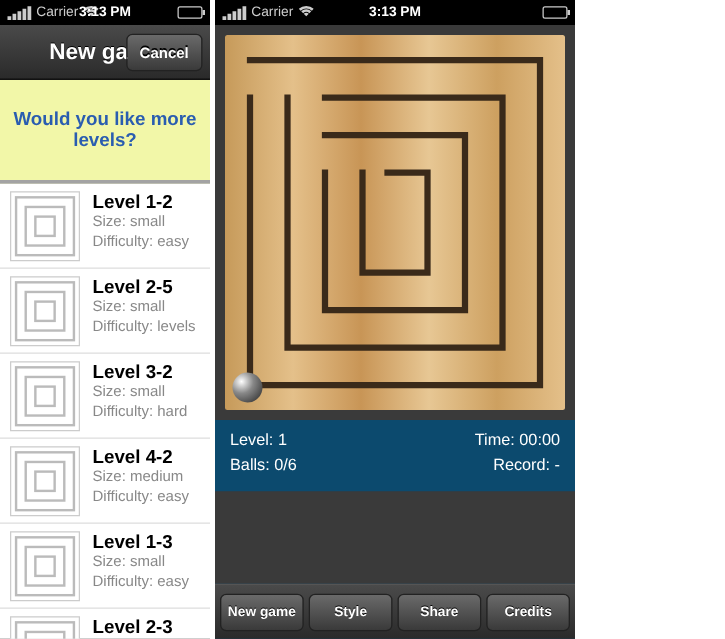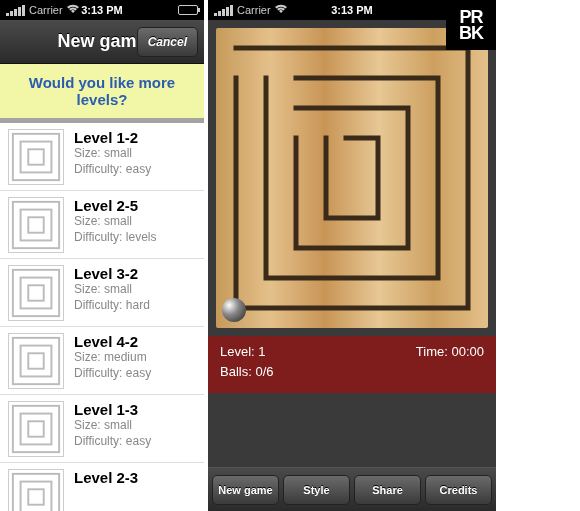--- a/index.html
+++ b/index.html
@@ -1,17 +1,17 @@
 <!DOCTYPE html>
 <html><head>
 <meta charset="utf-8">
 <style>
   * { box-sizing: border-box; margin: 0; padding: 0; }
   body { font-family: -apple-system, Helvetica, Arial, sans-serif; background: #fff; }
-  .container { display: flex; width: 496px; height: 511px; position: relative; }
+  .container { display: flex; width: 460px; height: 511px; position: relative; }
   .phone { width: 288px; height: 511px; background: #000; display: flex; flex-direction: column; position: relative; }
   .phone + .phone { margin-left: 4px; }
   
   .status-bar { height: 20px; background: #000; color: #ccc; font-size: 11px; display: flex; align-items: center; padding: 0 6px; justify-content: space-between; }
   .status-left { display: flex; align-items: center; gap: 4px; }
   .status-center { position: absolute; left: 50%; transform: translateX(-50%); font-weight: bold; color: #fff; }
   .status-right { display: flex; align-items: center; gap: 4px; }
   .wifi-icon { display: inline-block; }
   .signal-bars { display: inline-flex; gap: 1px; align-items: flex-end; }
   .signal-bars span { width: 3px; background: #ccc; }
@@ -20,35 +20,35 @@
   .signal-bars span:nth-child(3){height:7px}
   .signal-bars span:nth-child(4){height:9px}
   .signal-bars span:nth-child(5){height:11px}
   .battery { width: 20px; height: 10px; border: 1px solid #ccc; border-radius: 2px; position: relative; }
   .battery:after { content: ""; width: 2px; height: 4px; background: #ccc; position: absolute; right: -3px; top: 2px; }
   .battery-fill { background: #ccc; height: 100%; width: 100%; }
 
   
   .nav-bar { height: 44px; background: linear-gradient(#4a4a4a, #2a2a2a); display: flex; align-items: center; justify-content: center; position: relative; border-bottom: 1px solid #111; }
   .nav-title { color: #fff; font-size: 18px; font-weight: bold; text-shadow: 0 -1px 0 #000; }
-  .nav-btn { position: absolute; right: 6px; top: 7px; height: 30px; padding: 0 10px; background: linear-gradient(#6a6a6a,#3a3a3a); border: 1px solid #222; border-radius: 5px; color: #fff; font-size: 12px; font-weight: bold; display: flex; align-items: center; text-shadow: 0 -1px 0 #000; cursor: pointer; font-style: italic; }
-  
-  .promo { background: #f2f7a8; color: #2a5db0; font-weight: bold; font-size: 15px; text-align: center; padding: 10px 4px; border-bottom: 5px solid #a3a3a3; }
+  .nav-btn { position: absolute; right: 6px; top: 7px; height: 30px; padding: 0 10px; background: linear-gradient(#6a6a6a,#3a3a3a); border: 1px solid #222; border-radius: 5px; color: #fff; font-size: 12px; font-weight: bold; display: flex; align-items: center; text-shadow: 0 -1px 0 #000; cursor: pointer; }
+  
+  .promo { background: #f2f7a8; color: #2a5db0; font-weight: bold; font-size: 15px; text-align: center; padding: 23px 4px; border-bottom: 3px solid #a3a3a3; }
   .section-header { background: linear-gradient(#9fb7c9,#7a99ad); color: #fff; font-size: 14px; font-weight: bold; padding: 3px 10px; text-shadow: 0 1px 0 rgba(0,0,0,0.3); }
   
   .list { flex: 1; overflow: hidden; background: #fff; }
   .row { display: flex; border-bottom: 1px solid #ddd; padding: 6px 8px; height: 68px; }
   .thumb { width: 56px; height: 56px; background: #fff; border: 1px solid #ccc; margin-right: 10px; position: relative; flex-shrink: 0; }
   .thumb svg { width: 100%; height: 100%; }
   .row-text { display: flex; flex-direction: column; }
   .row-title { font-size: 15px; font-weight: bold; color: #000; }
   .row-sub { font-size: 12px; color: #888; line-height: 1.3; }
 
   
-  .game-area { flex: 1; display: flex; flex-direction: column; background: #7f1d1d; }
+  .game-area { flex: 1; display: flex; flex-direction: column; background: #0c4a6e; }
   .board-wrap { padding: 8px; background: #3a3a3a; }
   .board { width: 272px; height: 300px; background: linear-gradient(90deg,#c69a5a,#e4c08a 20%,#c89556 40%,#e7c794 60%,#cda060 80%,#e4c08a); position: relative; border-radius: 2px; }
   .board svg { position: absolute; inset: 0; width: 100%; height: 100%; }
   .ball { position: absolute; left: 6px; bottom: 6px; width: 24px; height: 24px; border-radius: 50%; background: radial-gradient(circle at 30% 30%, #fff, #888 40%, #222); }
   
   .stats { color: #fff; font-size: 13px; padding: 6px 12px 12px; display: flex; justify-content: space-between; line-height: 1.5; }
   .stats-col { display: flex; flex-direction: column; }
   .stats-col.right { text-align: right; }
   
   .game-spacer { flex: 1; background: #3a3a3a; }
@@ -231,31 +231,29 @@
         </div>
       </div>
 
       <div class="stats">
         <div class="stats-col">
           <span>Level: 1</span>
           <span>Balls: 0/6</span>
         </div>
         <div class="stats-col right">
           <span>Time: 00:00</span>
+          <span>Record: -</span>
         </div>
       </div>
 
       <div class="game-spacer"></div>
 
       <div class="toolbar">
         <div class="tool-btn">New game</div>
         <div class="tool-btn">Style</div>
         <div class="tool-btn">Share</div>
         <div class="tool-btn">Credits</div>
       </div>
     </div>
   </div>
 
-  <div class="watermark">
-    <span>PR BK</span>
-  </div>
 
 </div>
 
 </body></html>

